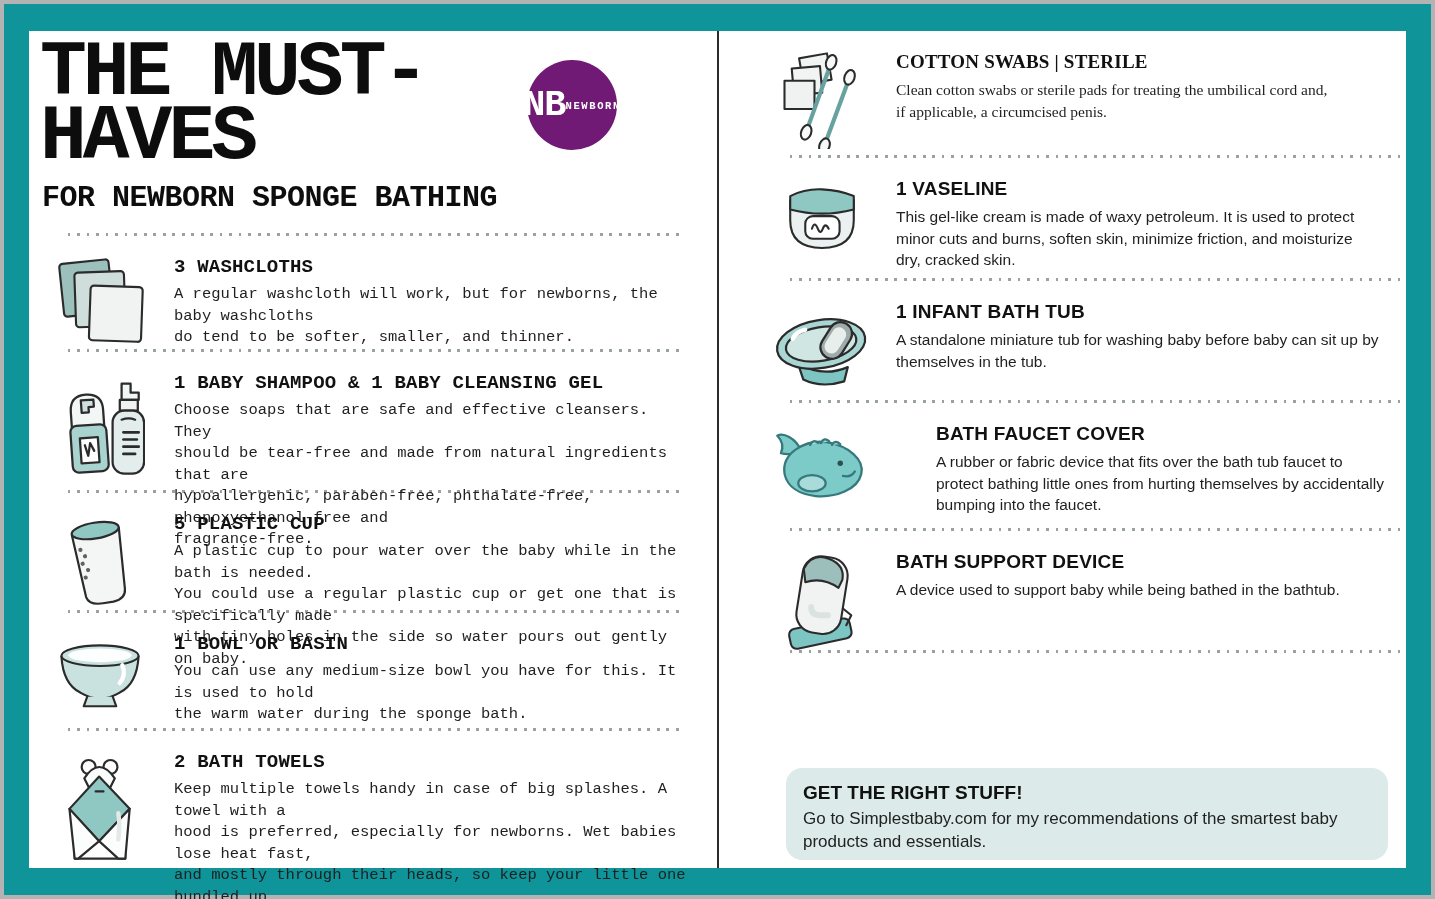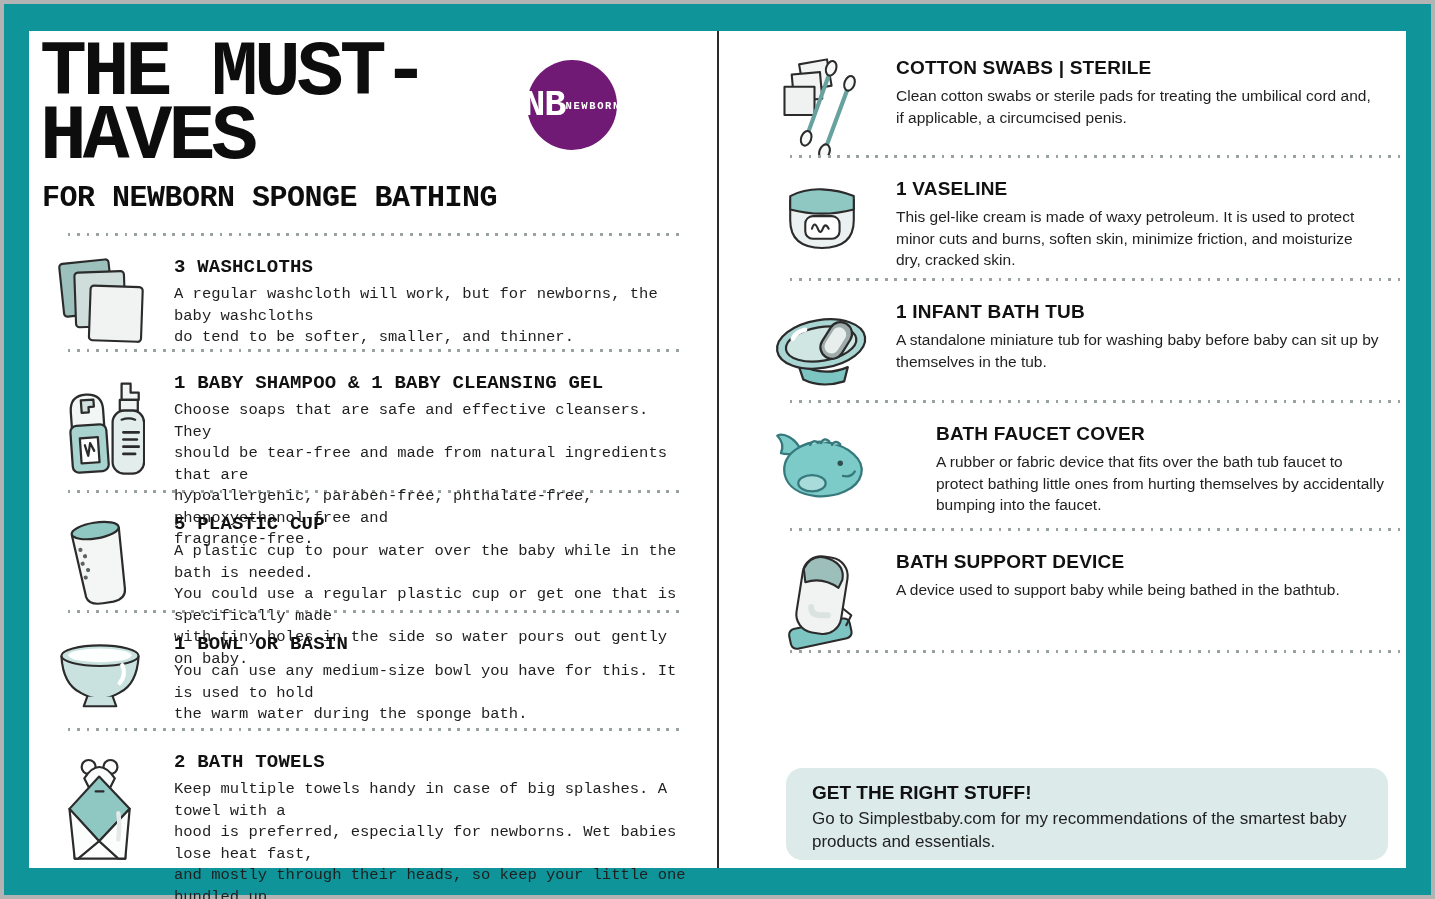--- a/index.html
+++ b/index.html
@@ -32,25 +32,25 @@
        background-image:repeating-linear-gradient(to right,#9aa1a1 0 2.5px,transparent 2.5px 9.5px);}
 
   .item{display:flex;align-items:flex-start;box-sizing:border-box;padding-top:16px;}
   .icon-box{width:120px;flex-shrink:0;display:flex;justify-content:center;padding-top:2px;}
   .txt{flex:1;padding-left:14px;}
   .item-title{margin:4px 0 6px 0;font-size:19px;font-weight:800;letter-spacing:0.2px;color:#111;}
   .item-desc{margin:0;font-size:15.5px;line-height:21.5px;color:#1f1f1f;white-space:pre-line;}
 
   .l-item-0{height:113px;} .l-item-1{height:138px;} .l-item-2{height:117px;}
   .l-item-3{height:115px;} .l-item-4{height:140px;}
-  .r-item-0{height:124px;padding-top:22px;} .r-item-1{height:120px;} .r-item-2{height:119px;}
+  .r-item-0{height:124px;padding-top:16px;font-family:Liberation Serif, serif;} .r-item-1{height:120px;} .r-item-2{height:119px;}
   .r-item-3{height:125px;gap:40px;} .r-item-4{height:119px;}
 
   .callout{position:absolute;left:786px;top:768px;width:602px;height:92px;box-sizing:border-box;
-           background:#dcebe9;border-radius:16px;padding:14px 26px;}
+           background:#dcebe9;border-radius:16px;padding:14px 17px;}
   .callout h3{margin:0 0 3px 0;font-size:19px;font-weight:800;color:#111;}
   .callout p{margin:0;font-size:17px;line-height:23px;color:#222;white-space:pre-line;}
 
   svg{display:block;}
   .ol{stroke:#2b2b2b;stroke-width:2.5;stroke-linejoin:round;stroke-linecap:round;}
 </style>
 </head>
 <body>
 
 <div class="teal-frame"></div>

